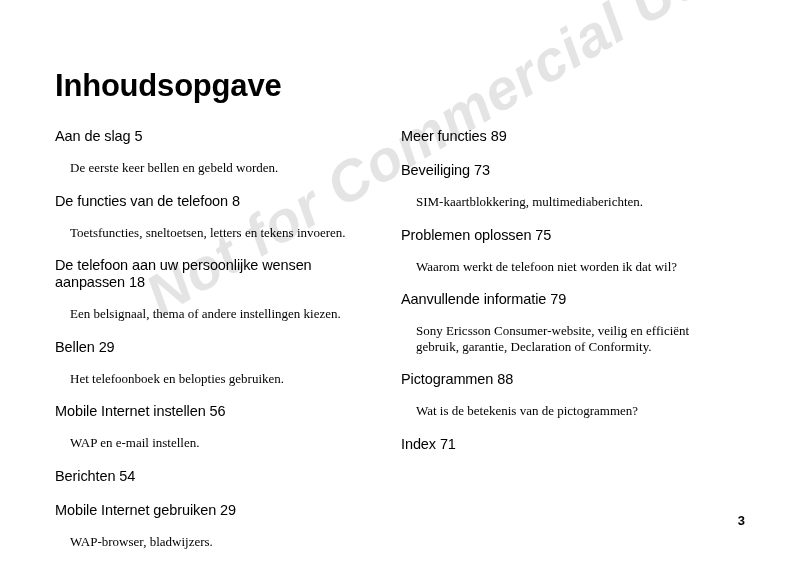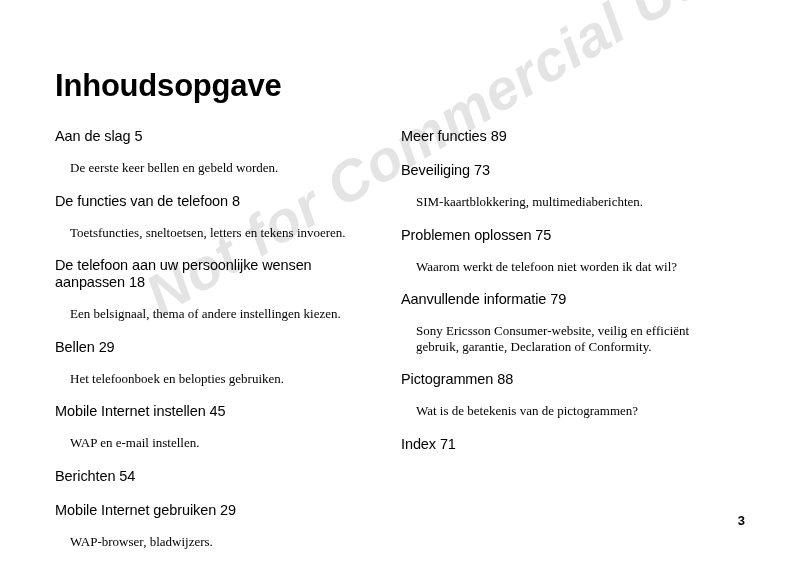--- a/index.html
+++ b/index.html
@@ -116,21 +116,21 @@
         <div class="toc-heading">De telefoon aan uw persoonlijke wensen aanpassen 18</div>
         <div class="toc-desc">Een belsignaal, thema of andere instellingen kiezen.</div>
       </div>
 
       <div class="toc-entry">
         <div class="toc-heading">Bellen 29</div>
         <div class="toc-desc">Het telefoonboek en belopties gebruiken.</div>
       </div>
 
       <div class="toc-entry">
-        <div class="toc-heading">Mobile Internet instellen 45</div>
+        <div class="toc-heading">Mobile Internet instellen 56</div>
         <div class="toc-desc">WAP en e-mail instellen.</div>
       </div>
 
       <div class="toc-entry">
         <div class="toc-heading">Berichten 54</div>
       </div>
 
       <div class="toc-entry">
         <div class="toc-heading">Mobile Internet gebruiken 29</div>
         <div class="toc-desc">WAP-browser, bladwijzers.</div>

